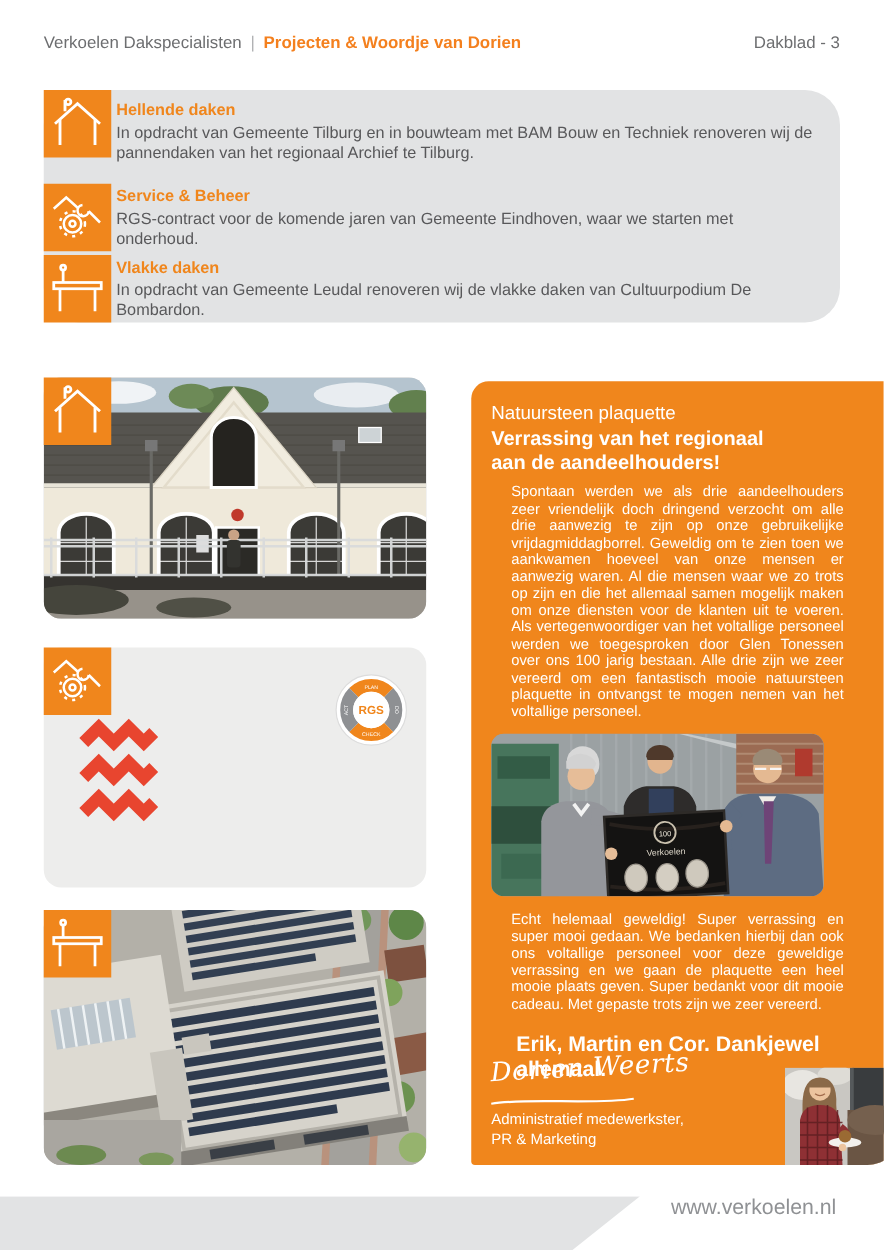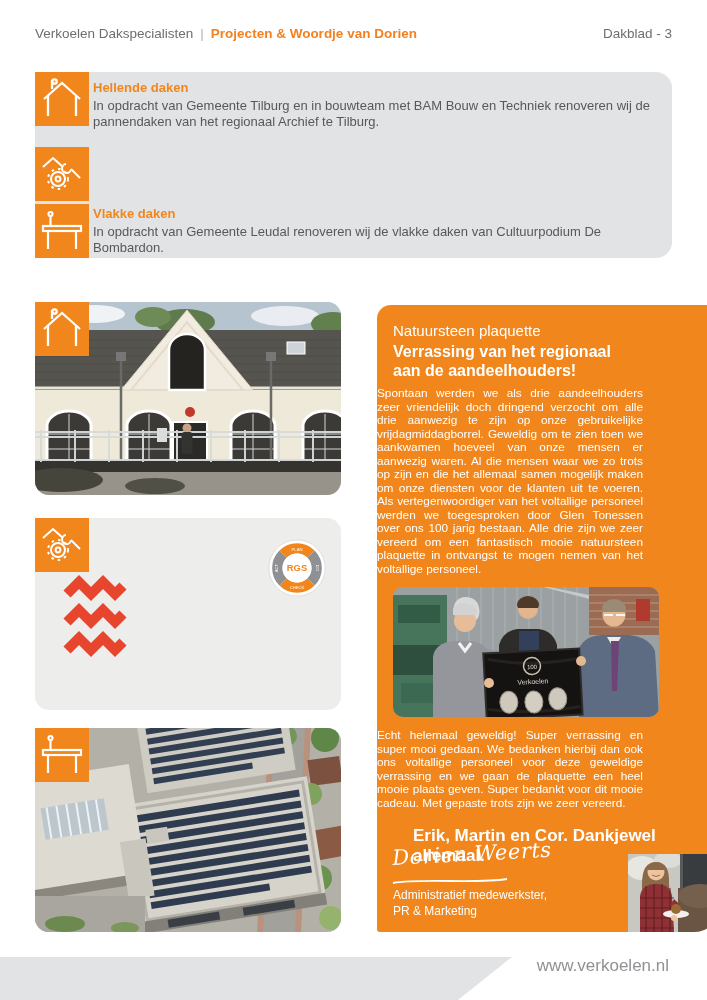--- a/index.html
+++ b/index.html
@@ -11,21 +11,21 @@
     padding-left:44px;
   }
   
   .header { position:absolute; top:26px; left:35px; right:35px; height:18px; font-size:13.5px; }
   .header .brand { color:#6d6e70; }
   .header .sep { color:#b0b1b3; margin:0 7px; }
   .header .section { color:#f4801e; font-weight:bold; }
   .header .pageLabel { position:absolute; right:0; top:0; color:#6d6e70; }
   
   .info-panel { position:absolute; left:35px; top:72px; width:637px; height:186px;
-    background:#e2e3e4; border-radius:16px; }
+    background:#e2e3e4; border-radius:28px; }
   .icon-tile { position:absolute; width:54px; height:54px; background:#f0861c; }
   .icon-tile svg { width:100%; height:100%; display:block; }
   .info-item { position:absolute; left:58px; right:20px; }
   .info-title { color:#f0861c; font-weight:bold; font-size:13px; margin-bottom:3px; }
   .info-body { font-size:13px; line-height:15.5px; color:#58585A; }
   
   .photo-card { position:absolute; left:35px; width:306px; border-radius:14px; overflow:hidden; background:#ccc; }
   .photo-card svg { display:block; width:100%; height:100%; }
   .corner-icon { position:absolute; left:0; top:0; width:54px; height:54px; background:#f0861c; z-index:3; }
   .corner-icon svg { width:100%; height:100%; display:block; }
@@ -33,21 +33,21 @@
     background:#ededec; border-radius:14px; }
   .eind-logo { position:absolute; left:28px; top:56px; width:64px; height:84px; }
   .eind-word { position:absolute; left:104px; top:86px; font-size:28px; font-weight:bold;
     letter-spacing:0.5px; color:#e8452f; }
   .rgs-badge { position:absolute; left:232px; top:20px; width:60px; height:60px; }
   
   .article { position:absolute; left:377px; top:305px; width:343px; height:627px;
     background:#f0861c; border-radius:14px 14px 26px 3px; color:#ffffff; }
   .kicker { position:absolute; left:16px; top:17px; font-size:15px; font-weight:normal; }
   .art-title { position:absolute; left:16px; top:37px; width:270px; font-size:16px; font-weight:bold; line-height:19px; }
-  .para { position:absolute; left:0; width:266px; font-size:11.8px; line-height:13.5px;
+  .para { position:absolute; left:32px; width:266px; font-size:11.8px; line-height:13.5px;
     text-align:justify; }
   .para1 { top:82px; height:200px; overflow:hidden; }
   .art-photo { position:absolute; left:16px; top:282px; width:266px; height:130px;
     border-radius:10px; overflow:hidden; background:#9ba1a3; }
   .art-photo svg { display:block; width:100%; height:100%; }
   .para2 { top:424px; height:90px; overflow:hidden; }
   .thanks { position:absolute; left:16px; top:521px; font-size:17px; font-weight:bold;margin-left:20px; }
   .signature { position:absolute; left:16px; top:541px; font-size:21px;
     font-family:"DejaVu Serif", serif; font-style:italic; transform:rotate(-3deg);
     transform-origin:left bottom; letter-spacing:0.5px; }
@@ -92,20 +92,24 @@
       <svg viewBox="0 0 54 54">
           <g fill="none" stroke="#fff" stroke-width="2">
         <path d="M8 20 L18 11 L28 20"></path>
         <circle cx="23" cy="32" r="7"></circle>
             <circle cx="23" cy="32" r="2.4"></circle>
         <circle cx="23" cy="32" r="10" stroke-dasharray="2.5 4.2"></circle>
         <path d="M36 22 l9 9"></path>
             <path d="M36 22 a4.5 4.5 0 1 1 -5 -5"></path>
       </g>
         </svg>
+    </div>
+    <div class="info-item" style="top:77px;">
+      <div class="info-title">Service &amp; Beheer</div>
+      <div class="info-body">RGS-contract voor de komende jaren van Gemeente Eindhoven, waar we starten met onderhoud.</div>
     </div>
 
     <div class="icon-tile" style="left:0; top:132px;">
       <svg viewBox="0 0 54 54">
           <g fill="none" stroke="#fff" stroke-width="2.2">
         <rect x="8" y="22" width="38" height="5"></rect>
         <path d="M13 27 V45 M41 27 V45"></path>
         <path d="M15.5 22 V12"></path>
             <circle cx="15.5" cy="10" r="2"></circle>
       </g>

